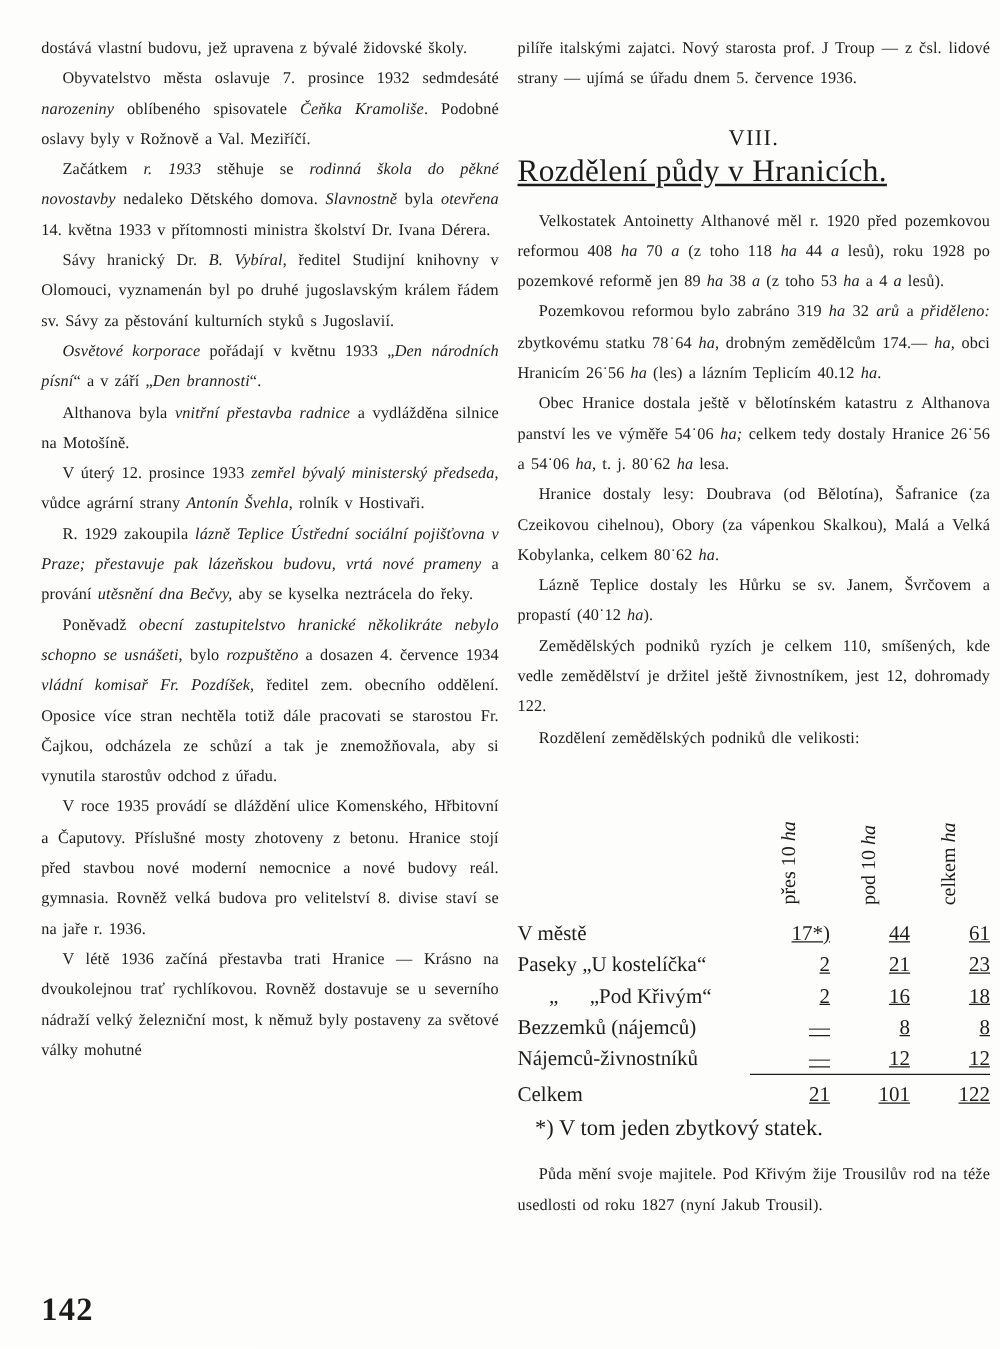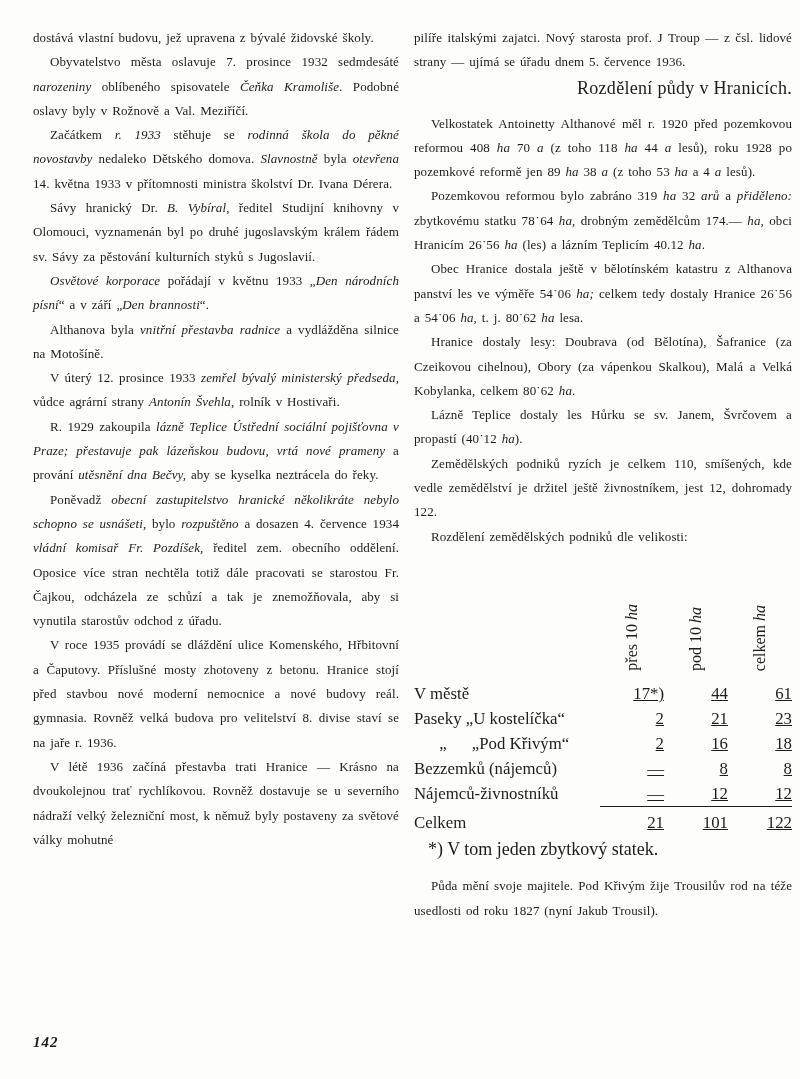--- a/index.html
+++ b/index.html
@@ -33,24 +33,25 @@
   .para.ind { text-indent:17px; }
   .para i { font-style:italic; }
   .sec-num {
     margin:25px 0 0 0;
     text-align:center;
     font-size:18px;
     letter-spacing:1px;
   }
   .sec-title {
     margin:3px 0 13px 0;
-    text-align:right;
-    font-size:18px;
+    text-align:left;
+    font-size:25px;
     font-weight:normal;
     letter-spacing:0.3px;
+    text-decoration:underline;
   }
   table.dist {
     border-collapse:collapse;
     margin:6px 0 0 0;
     width:100%;
   }
   table.dist th { font-weight:normal; }
   th.rot-cell {
     height:116px;
     vertical-align:bottom;
@@ -82,24 +83,23 @@
   tr.total td { border-top:1.6px solid #1c1c1c; padding-top:3px; }
   tr.total td.lbl { border-top:none; }
   .footnote {
     margin:2px 0 0 14px;
     font-size:18px;
     line-height:24.3px;
   }
   .closing { margin-top:13px; }
   .page-number {
     position:absolute;
-    left:33px; bottom:28px;
-    font-size:15px;
+    left:33px; bottom:16px;
+    font-size:26px;
     font-weight:bold;
-    font-style:italic;
     letter-spacing:1px;
   }
 </style>
 </head>
 <body>
 
 <div class="page">
   <div class="cols">
 
     <div class="col col-left">
@@ -116,20 +116,21 @@
           <p class="para ind"><span>V roce 1935 provádí se dláždění ulice Komenského, Hřbitovní a Čaputovy. Příslušné mosty zhotoveny z betonu. Hranice stojí před stavbou nové moderní nemocnice a nové budovy reál. gymnasia. Rovněž velká budova pro velitelství 8. divise staví se na jaře r. 1936.</span></p>
           <p class="para ind"><span>V létě 1936 začíná přestavba trati Hranice — Krásno na dvoukolejnou trať rychlíkovou. Rovněž dostavuje se u severního nádraží velký železniční most, k němuž byly postaveny za světové války mohutné</span></p>
         </div>
     </div>
 
     <div class="col col-right">
       <div>
           <p class="para"><span>pilíře italskými zajatci. Nový starosta prof. J Troup — z čsl. lidové strany — ujímá se úřadu dnem 5. července 1936.</span></p>
         </div>
 
+      <p class="sec-num">VIII.</p>
       <h2 class="sec-title">Rozdělení půdy v Hranicích.</h2>
 
       <div>
           <p class="para ind"><span>Velkostatek Antoinetty Althanové měl r. 1920 před pozemkovou reformou 408 </span><i>ha</i><span> 70 </span><i>a</i><span> (z toho 118 </span><i>ha</i><span> 44 </span><i>a</i><span> lesů), roku 1928 po pozemkové reformě jen 89 </span><i>ha</i><span> 38 </span><i>a</i><span> (z toho 53 </span><i>ha</i><span> a 4 </span><i>a</i><span> lesů).</span></p>
           <p class="para ind"><span>Pozemkovou reformou bylo zabráno 319 </span><i>ha</i><span> 32 </span><i>arů</i><span> a </span><i>přiděleno:</i><span> zbytkovému statku 78˙64 </span><i>ha,</i><span> drobným zemědělcům 174.— </span><i>ha,</i><span> obci Hranicím 26˙56 </span><i>ha</i><span> (les) a lázním Teplicím 40.12 </span><i>ha</i><span>.</span></p>
           <p class="para ind"><span>Obec Hranice dostala ještě v bělotínském katastru z Althanova panství les ve výměře 54˙06 </span><i>ha;</i><span> celkem tedy dostaly Hranice 26˙56 a 54˙06 </span><i>ha,</i><span> t. j. 80˙62 </span><i>ha</i><span> lesa.</span></p>
           <p class="para ind"><span>Hranice dostaly lesy: Doubrava (od Bělotína), Šafranice (za Czeikovou cihelnou), Obory (za vápenkou Skalkou), Malá a Velká Kobylanka, celkem 80˙62 </span><i>ha</i><span>.</span></p>
           <p class="para ind"><span>Lázně Teplice dostaly les Hůrku se sv. Janem, Švrčovem a propastí (40˙12 </span><i>ha</i><span>).</span></p>
           <p class="para ind"><span>Zemědělských podniků ryzích je celkem 110, smíšených, kde vedle zemědělství je držitel ještě živnostníkem, jest 12, dohromady 122.</span></p>
           <p class="para ind"><span>Rozdělení zemědělských podniků dle velikosti:</span></p>

